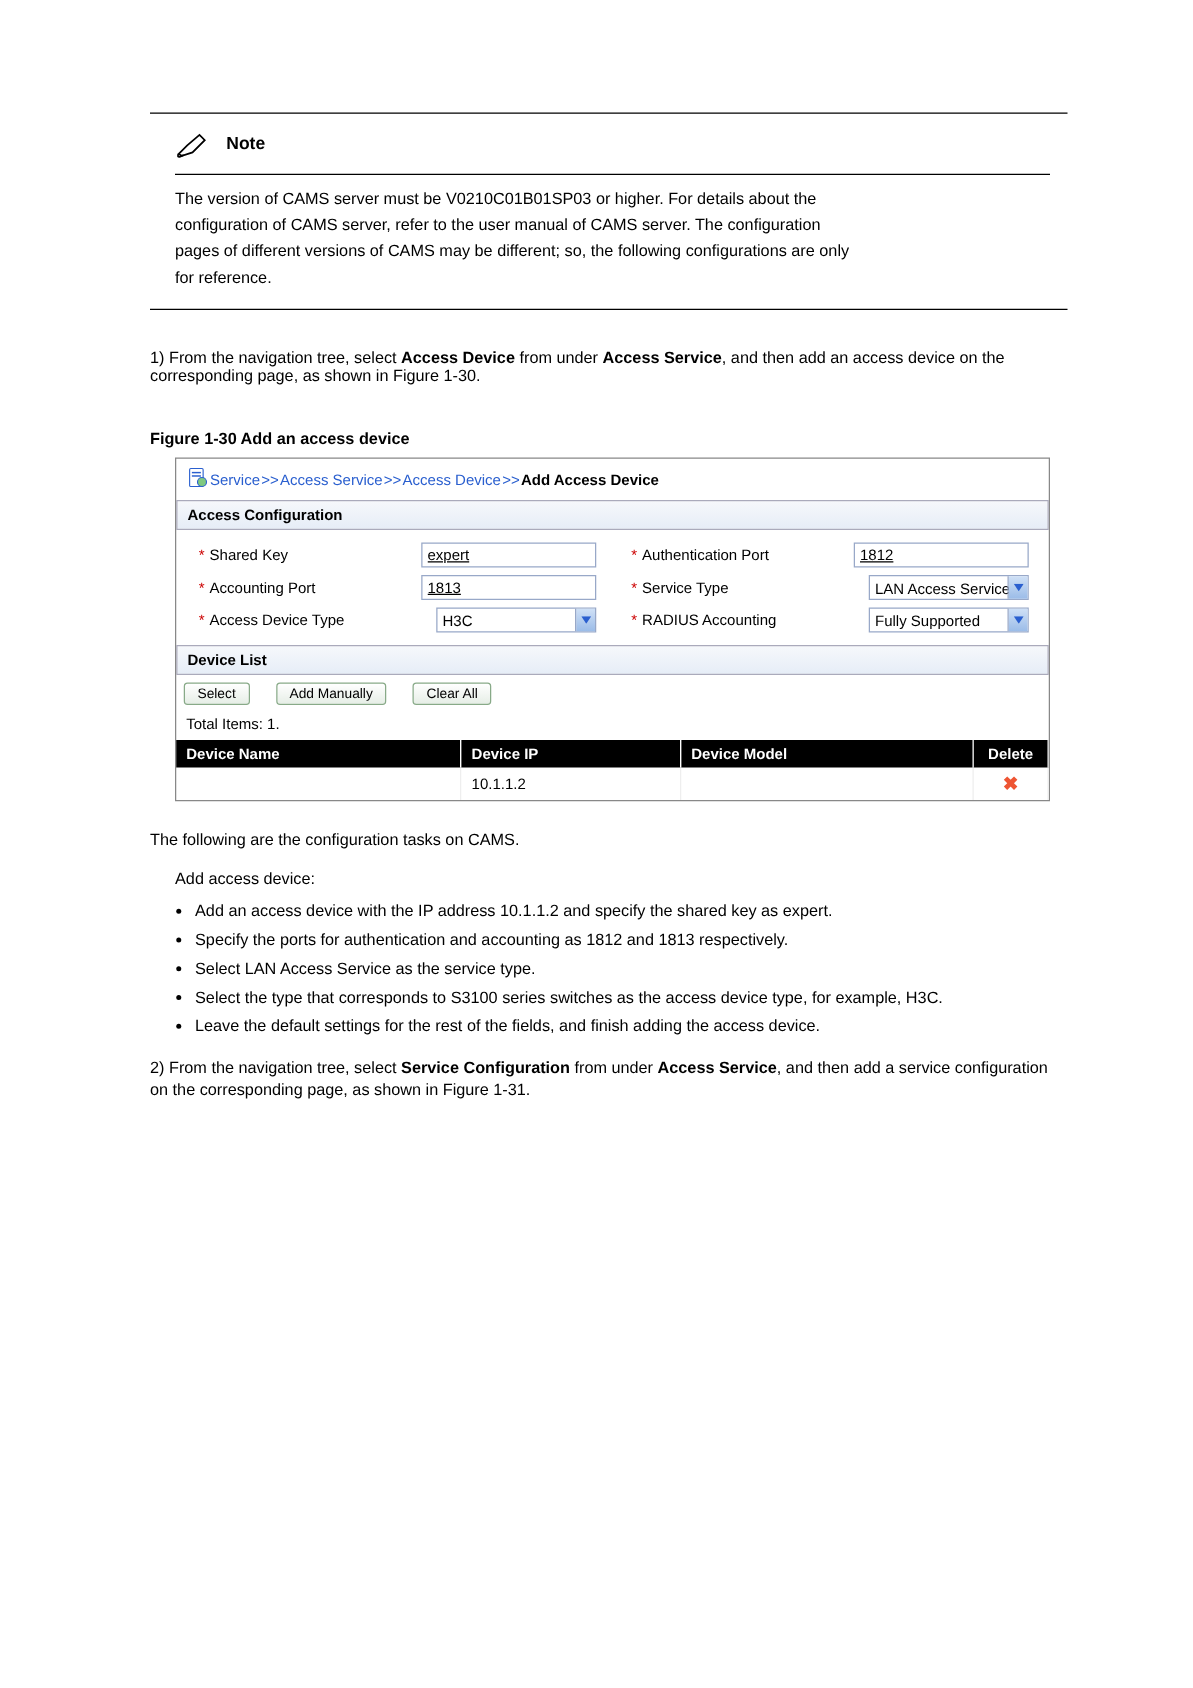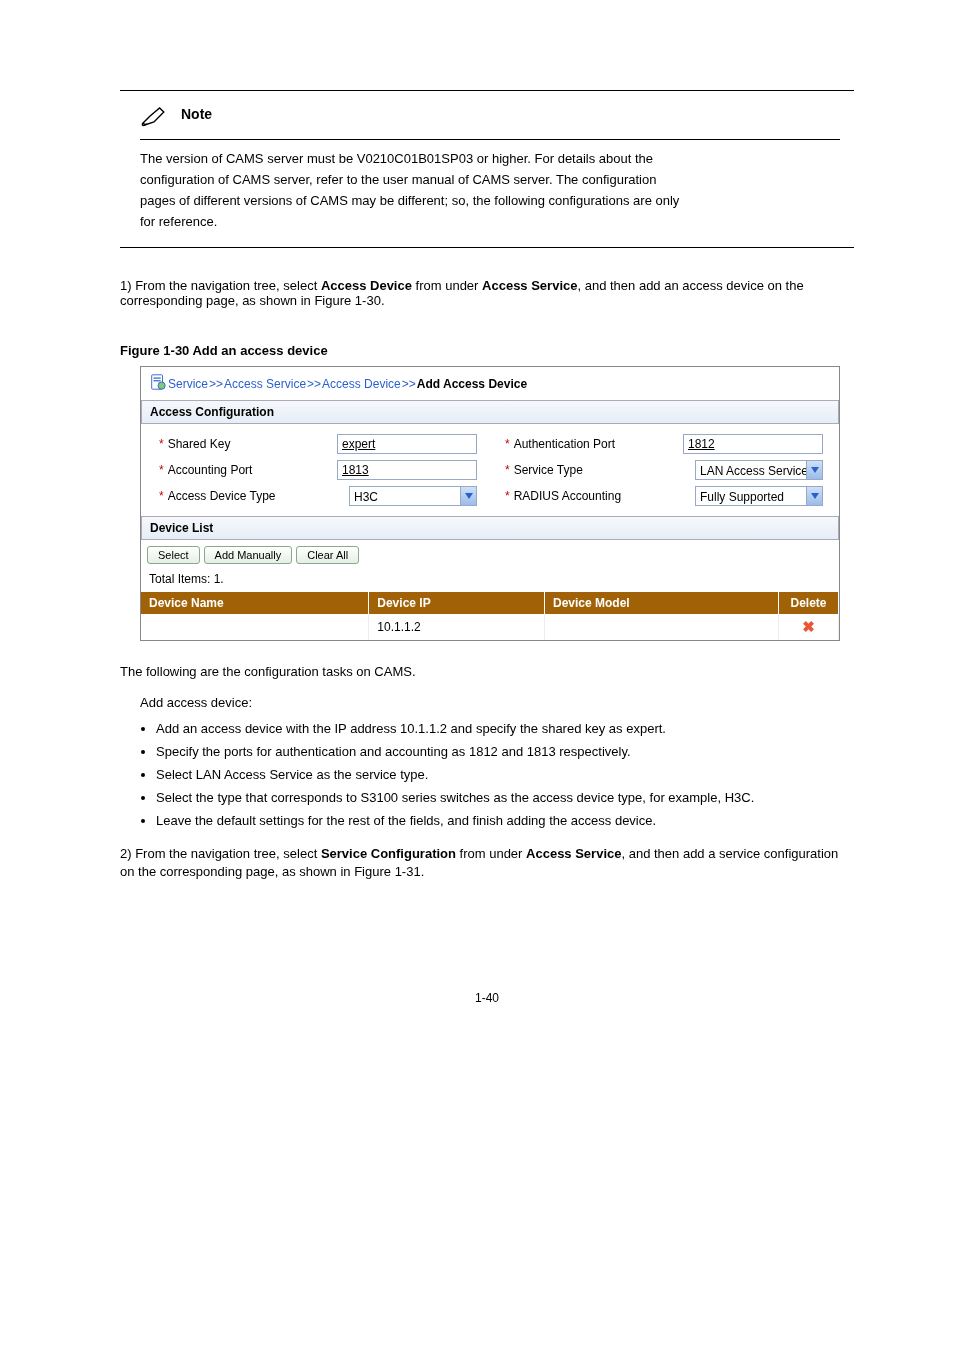--- a/index.html
+++ b/index.html
@@ -25,25 +25,25 @@
   .sect-hdr { background: linear-gradient(#f6f8fb,#e6edf7); border: 1px solid #aab; padding: 4px 8px; font-weight: bold; font-size: 12px; }
   .form-grid { display: grid; grid-template-columns: 170px 160px 170px 160px; gap: 6px 8px; padding: 10px 18px; font-size: 12px; align-items: center; }
   .flabel { text-align: left; }
   .req { color: #c00; margin-right: 4px; }
   .finput { border: 1px solid #98a8c8; height: 20px; padding: 0 4px; font-size: 12px; width: 140px; background: #fff; text-decoration: underline; }
   .fselwrap { position: relative; display: inline-block; width: 140px; padding-left: 12px; }
   .farrow { position: absolute; right: 1px; top: 1px; width: 16px; height: 18px; background: linear-gradient(#cfe0f6,#9bbce8); border-left: 1px solid #98a8c8; display: flex; align-items: center; justify-content: center; font-size: 9px; color: #2a4; }
   .farrow::after{content:"";}
   .sel-inner { height: 20px; line-height: 20px; padding-left: 4px; border: 1px solid #98a8c8; background: #fff; overflow: hidden; white-space: nowrap; }
   .dev-sect { margin: 0 0 0 0; }
-  .dev-btns { padding: 6px; display: flex; gap: 4px; }
+  .dev-btns { padding: 6px; display: flex; gap: 21px; }
   .btn { border: 1px solid #8a8; background: linear-gradient(#fff,#e6eee6); font-size: 11px; padding: 2px 10px; border-radius: 3px; cursor: pointer; }
   .total { padding: 2px 8px 6px 8px; font-size: 12px; }
   table.devt { width: 100%; border-collapse: collapse; font-size: 12px; }
-  table.devt th { background: #a16207; color: #fff; text-align: left; padding: 4px 8px; font-weight: bold; border-right: 1px solid #fff; }
+  table.devt th { background: #000000; color: #fff; text-align: left; padding: 4px 8px; font-weight: bold; border-right: 1px solid #fff; }
   table.devt th:last-child, table.devt td:last-child { text-align: center; width: 60px; }
   table.devt td { padding: 4px 8px; border-right: 1px solid #eee; }
   .del-x { color: #e53; font-weight: bold; font-size: 15px; cursor: pointer; }
   .okrow { text-align: center; padding: 10px 0 14px 0; }
   .okbtn { border: 1px solid #8a8; background: linear-gradient(#fff,#e6eee6); font-size: 12px; padding: 3px 20px; border-radius: 3px; margin: 0 6px; cursor: pointer; }
   .body-para { margin: 6px 0 12px 0; line-height: 1.4; }
   .body-sub { margin: 8px 0 8px 20px; line-height: 1.45; }
   ul.bul { list-style: disc; margin: 0 0 0 36px; }
   ul.bul li { margin: 4px 0; line-height: 1.45; }
   .pgnum { text-align: center; margin-top: 110px; font-size: 12px; }
@@ -179,14 +179,13 @@
     <li>Specify the ports for authentication and accounting as 1812 and 1813 respectively.</li>
     <li>Select LAN Access Service as the service type.</li>
     <li>Select the type that corresponds to S3100 series switches as the access device type, for example, H3C.</li>
     <li>Leave the default settings for the rest of the fields, and finish adding the access device.</li>
   </ul>
 
   <div class="body-para" style="margin-top:14px;">
     <span>2) From the navigation tree, select </span><b>Service Configuration</b><span> from under </span><b>Access Service</b><span>, and then add a service configuration on the corresponding page, as shown in </span><span>Figure 1-31</span><span>.</span>
   </div>
 
-  <div class="pgnum">1-40</div>
 </div>
 
 </body></html>

